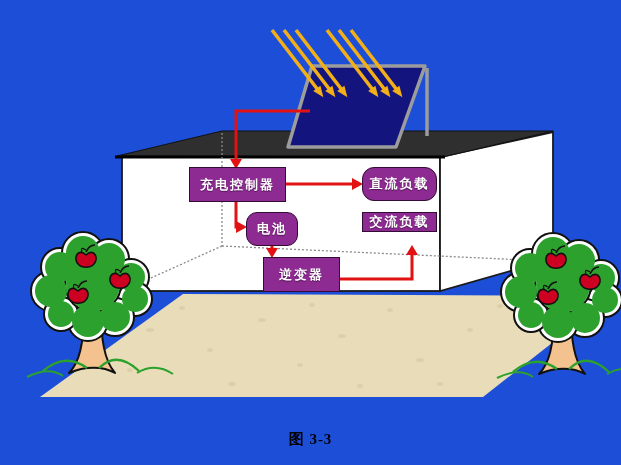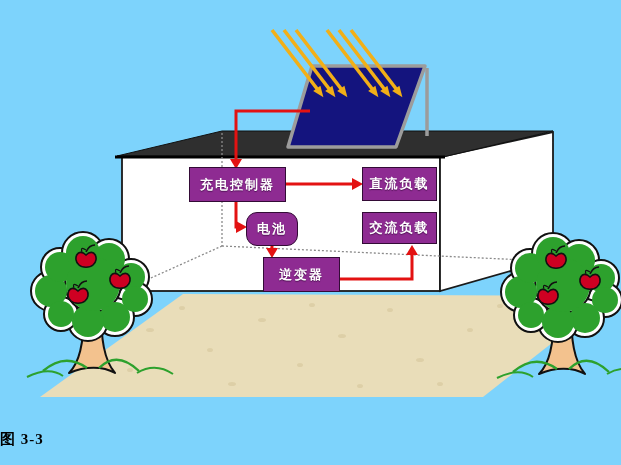--- a/index.html
+++ b/index.html
@@ -1,37 +1,36 @@
 <!DOCTYPE html>
 <html><head>
 <meta charset="utf-8">
 <style>
   html,body{margin:0;padding:0;background:#ffffff;}
   #canvas{
-    position:relative;width:621px;height:465px;background:#7dd3fc;overflow:hidden;
+    position:relative;width:621px;height:465px;background:#1d4ed8;overflow:hidden;
     font-family:"Liberation Sans",sans-serif;
   }
   #scene{position:absolute;left:0;top:0;}
   .block{
     position:absolute;background:#8E2B92;border:1px solid #330B36;
     color:#ffffff;display:flex;align-items:center;justify-content:center;
     font-size:13px;font-weight:bold;letter-spacing:2px;box-sizing:border-box;
     text-shadow:0 1px 1px rgba(40,0,45,.6);white-space:nowrap;
   }
   #blk-charge{left:189px;top:167px;width:97px;height:35px;}
-  #blk-dcload{left:362px;top:167px;width:75px;height:34px;}
+  #blk-dcload{left:362px;top:167px;width:75px;height:34px;border-radius:12px;}
   #blk-battery{left:246px;top:212px;width:52px;height:34px;border-radius:11px;}
-  #blk-acload{left:362px;top:212px;width:75px;height:32px;align-items:center;}
+  #blk-acload{left:362px;top:212px;width:75px;height:20px;align-items:center;}
   #blk-inverter{left:235px;top:257px;width:77px;height:35px;margin-left:28px;}
   #caption{
     position:absolute;left:0;top:430px;width:100%;
     display:flex;justify-content:center;align-items:baseline;gap:26px;
     font-family:"Liberation Serif",serif;font-size:15px;font-weight:bold;color:#000;
     letter-spacing:1px;
-    flex-direction:column;
   }
 </style>
 </head>
 <body>
 
 <div id="canvas">
 
   <svg id="scene" width="621" height="465" viewBox="0 0 621 465">
 
     <defs>

